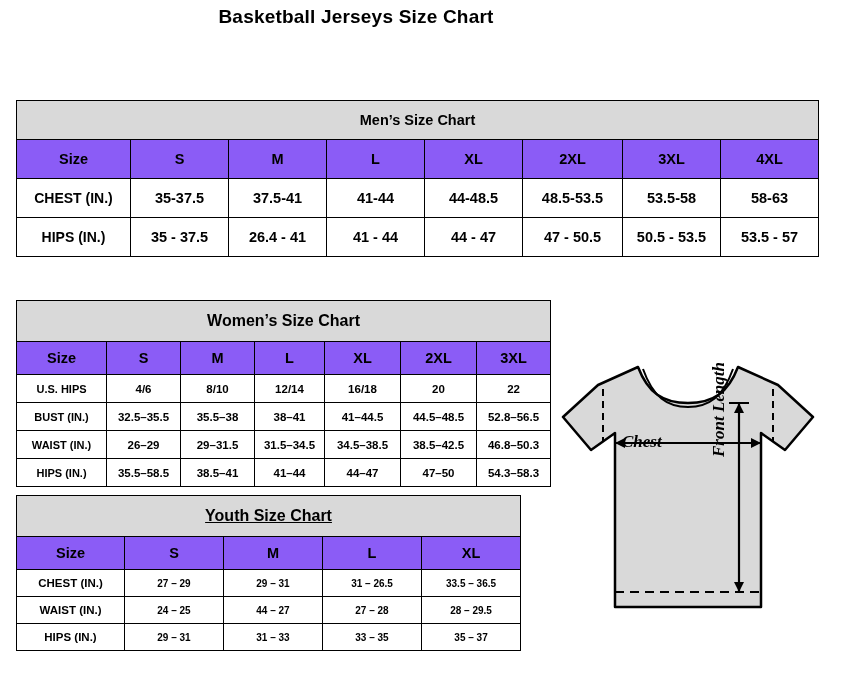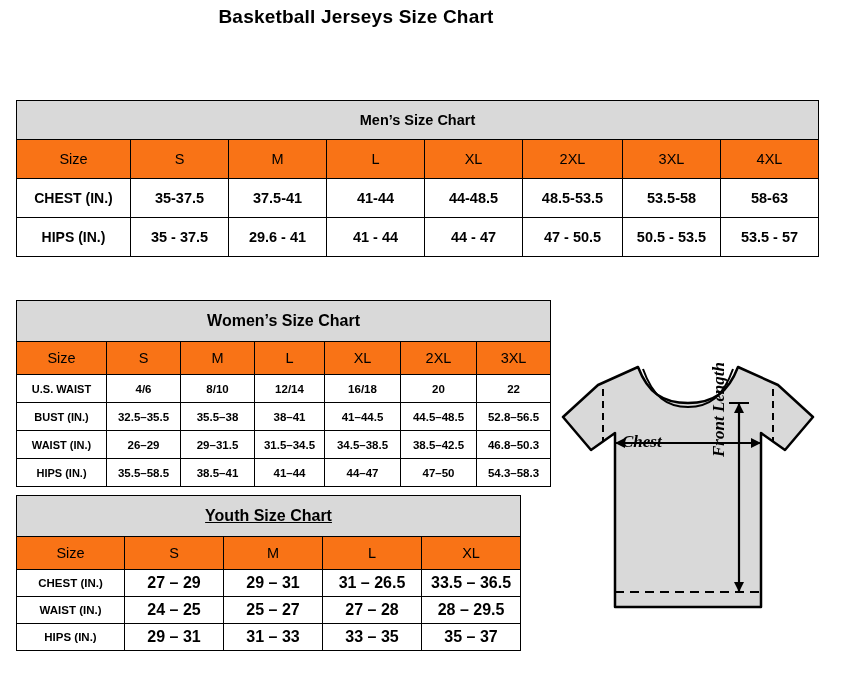--- a/index.html
+++ b/index.html
@@ -36,22 +36,22 @@
     background: #ffffff;
     font-weight: bold;
   }
   .chart-title-cell {
     background: #d9d9d9 !important;
     font-size: 16px;
     font-weight: bold;
     height: 34px;
   }
   .hdr-cell {
-    background: #f97316;
-    font-weight: normal;
+    background: #8b5cf6;
+    font-weight: bold;
   }
 
   
   #men-chart {
     position: absolute;
     left: 16px;
     top: 60px;
     width: 802px;
     margin-top: 40px;
   }
@@ -73,21 +73,21 @@
 
   
   #youth-chart {
     position: absolute;
     left: 16px;
     top: 495px;
     width: 504px;
   }
   #youth-chart .chart-title-cell { height: 38px; font-size: 16px; text-decoration: underline; }
   #youth-chart .size-hdr td { height: 30px; font-size: 14.5px; }
-  #youth-chart .data-row td { height: 24px; font-size: 16px; }
+  #youth-chart .data-row td { height: 24px; font-size: 10px; }
   #youth-chart .data-row td.row-label { font-size: 11.5px; }
 
   
   #shirt-diagram {
     position: absolute;
     left: 543px;
     top: 345px;
     width: 300px;
     height: 320px;
   }
@@ -148,21 +148,21 @@
       <td>37.5-41</td>
       <td>41-44</td>
       <td>44-48.5</td>
       <td>48.5-53.5</td>
       <td>53.5-58</td>
       <td>58-63</td>
     </tr>
     <tr>
       <td class="row-label">HIPS (IN.)</td>
       <td>35 - 37.5</td>
-      <td>29.6 - 41</td>
+      <td>26.4 - 41</td>
       <td>41 - 44</td>
       <td>44 - 47</td>
       <td>47 - 50.5</td>
       <td>50.5 - 53.5</td>
       <td>53.5 - 57</td>
     </tr>
   </tbody>
 </table>
 
 <table id="women-chart">
@@ -182,21 +182,21 @@
     <tr class="size-hdr">
       <td class="hdr-cell">Size</td>
       <td class="hdr-cell">S</td>
       <td class="hdr-cell">M</td>
       <td class="hdr-cell">L</td>
       <td class="hdr-cell">XL</td>
       <td class="hdr-cell">2XL</td>
       <td class="hdr-cell">3XL</td>
     </tr>
     <tr class="data-row">
-      <td class="row-label">U.S.  WAIST</td>
+      <td class="row-label">U.S.  HIPS</td>
       <td>4/6</td>
       <td>8/10</td>
       <td>12/14</td>
       <td>16/18</td>
       <td>20</td>
       <td>22</td>
     </tr>
     <tr class="data-row">
       <td class="row-label">BUST  (IN.)</td>
       <td>32.5–35.5</td>
@@ -249,21 +249,21 @@
     <tr class="data-row">
       <td class="row-label">CHEST (IN.)</td>
       <td>27  –  29</td>
       <td>29  –  31</td>
       <td>31  –  26.5</td>
       <td>33.5  –  36.5</td>
     </tr>
     <tr class="data-row">
       <td class="row-label">WAIST  (IN.)</td>
       <td>24  –  25</td>
-      <td>25  –  27</td>
+      <td>44  –  27</td>
       <td>27  –  28</td>
       <td>28  –  29.5</td>
     </tr>
     <tr class="data-row">
       <td class="row-label">HIPS  (IN.)</td>
       <td>29  –  31</td>
       <td>31  –  33</td>
       <td>33  –  35</td>
       <td>35  –  37</td>
     </tr>

